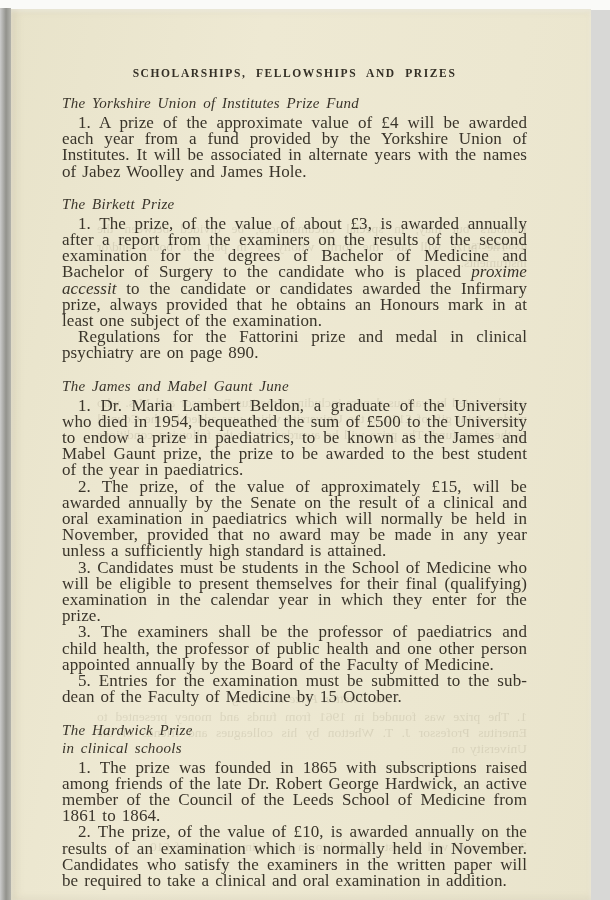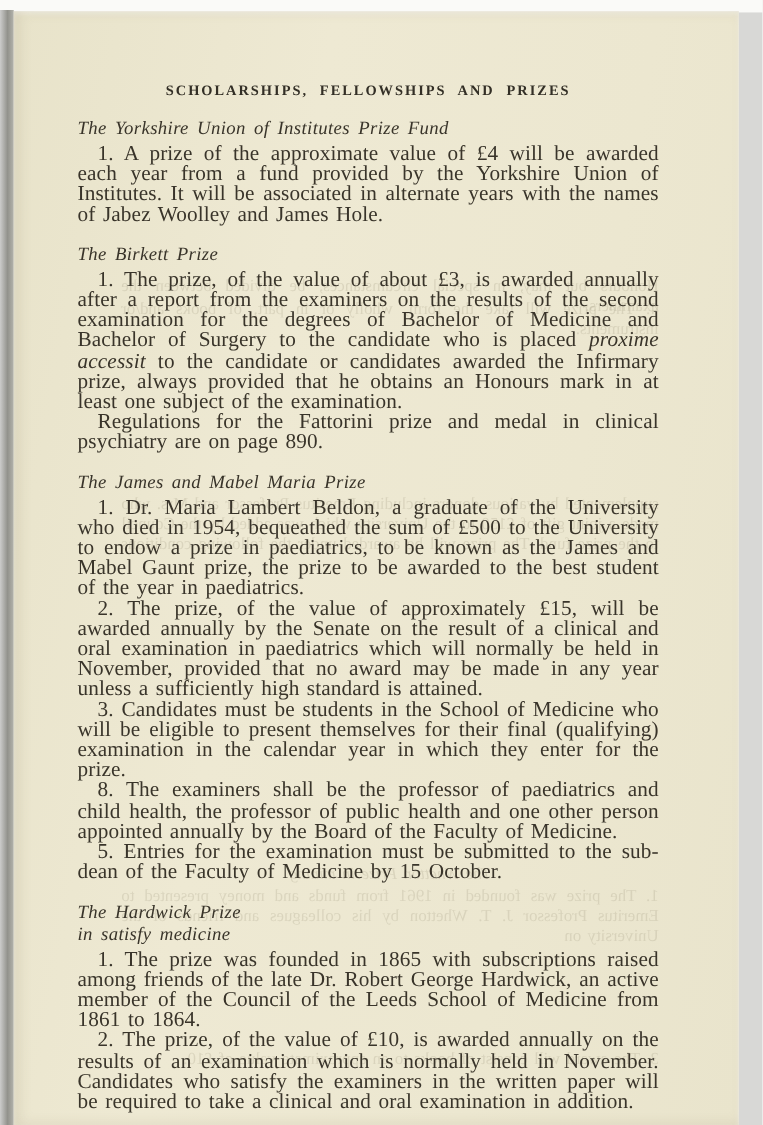--- a/index.html
+++ b/index.html
@@ -111,31 +111,31 @@
       <p class="body-par">1. A prize of the approximate value of £4 will be awarded each year from a fund provided by the Yorkshire Union of Institutes. It will be associated in alternate years with the names of Jabez Woolley and James Hole.</p>
     </section>
 
     <section>
       <h2 class="sec-title">The Birkett Prize</h2>
       <p class="body-par"><span>1. The prize, of the value of about £3, is awarded annually after a report from the examiners on the results of the second examination for the degrees of Bachelor of Medicine and Bachelor of Surgery to the candidate who is placed </span><i>proxime accessit</i><span> to the candidate or candidates awarded the Infirmary prize, always provided that he obtains an Honours mark in at least one subject of the examination.</span></p>
       <p class="body-par">Regulations for the Fattorini prize and medal in clinical psychiatry are on page 890.</p>
     </section>
 
     <section>
-      <h2 class="sec-title">The James and Mabel Maria Prize</h2>
+      <h2 class="sec-title">The James and Mabel Gaunt June</h2>
       <p class="body-par">1. Dr. Maria Lambert Beldon, a graduate of the University who died in 1954, bequeathed the sum of £500 to the University to endow a prize in paediatrics, to be known as the James and Mabel Gaunt prize, the prize to be awarded to the best student of the year in paediatrics.</p>
       <p class="body-par">2. The prize, of the value of approximately £15, will be awarded annually by the Senate on the result of a clinical and oral examination in paediatrics which will normally be held in November, provided that no award may be made in any year unless a sufficiently high standard is attained.</p>
       <p class="body-par">3. Candidates must be students in the School of Medicine who will be eligible to present themselves for their final (qualifying) examination in the calendar year in which they enter for the prize.</p>
-      <p class="body-par">8. The examiners shall be the professor of paediatrics and child health, the professor of public health and one other person appointed annually by the Board of the Faculty of Medicine.</p>
+      <p class="body-par">3. The examiners shall be the professor of paediatrics and child health, the professor of public health and one other person appointed annually by the Board of the Faculty of Medicine.</p>
       <p class="body-par">5. Entries for the examination must be submitted to the sub-dean of the Faculty of Medicine by 15 October.</p>
     </section>
 
     <section>
       <h2 class="sec-title">
         <span class="tline">The Hardwick Prize</span>
-        <span class="tline">in satisfy medicine</span>
+        <span class="tline">in clinical schools</span>
       </h2>
       <p class="body-par">1. The prize was founded in 1865 with subscriptions raised among friends of the late Dr. Robert George Hardwick, an active member of the Council of the Leeds School of Medicine from 1861 to 1864.</p>
       <p class="body-par">2. The prize, of the value of £10, is awarded annually on the results of an examination which is normally held in November. Candidates who satisfy the examiners in the written paper will be required to take a clinical and oral examination in addition.</p>
     </section>
 
   </div>
 </div>
 
 </body></html>

